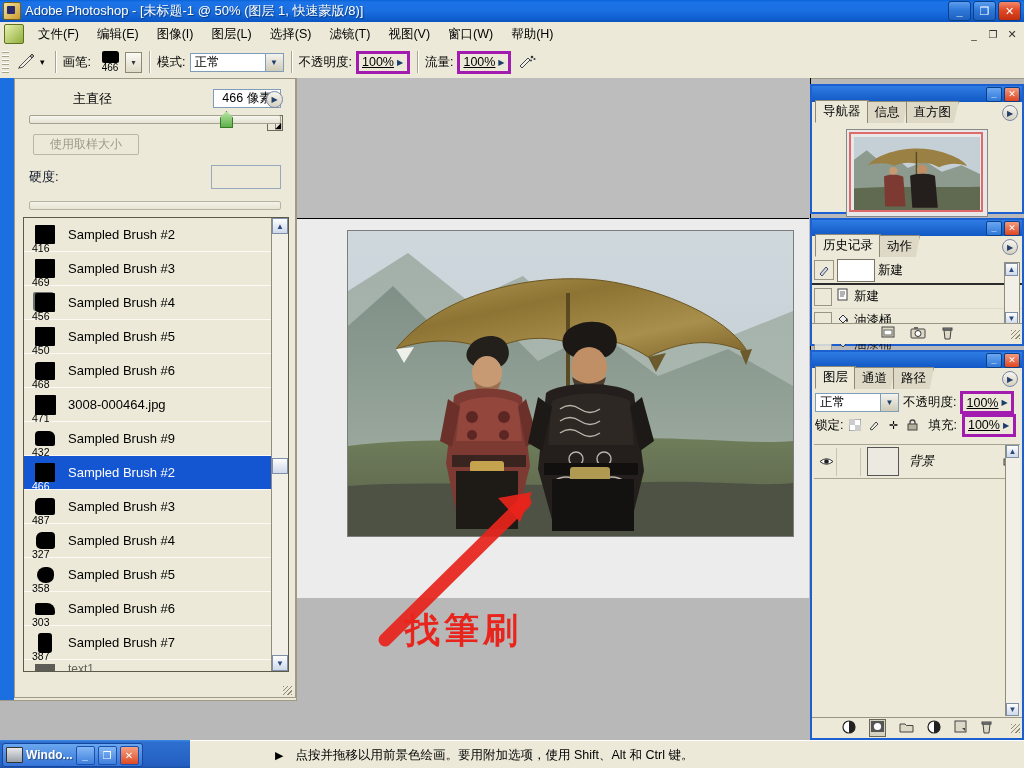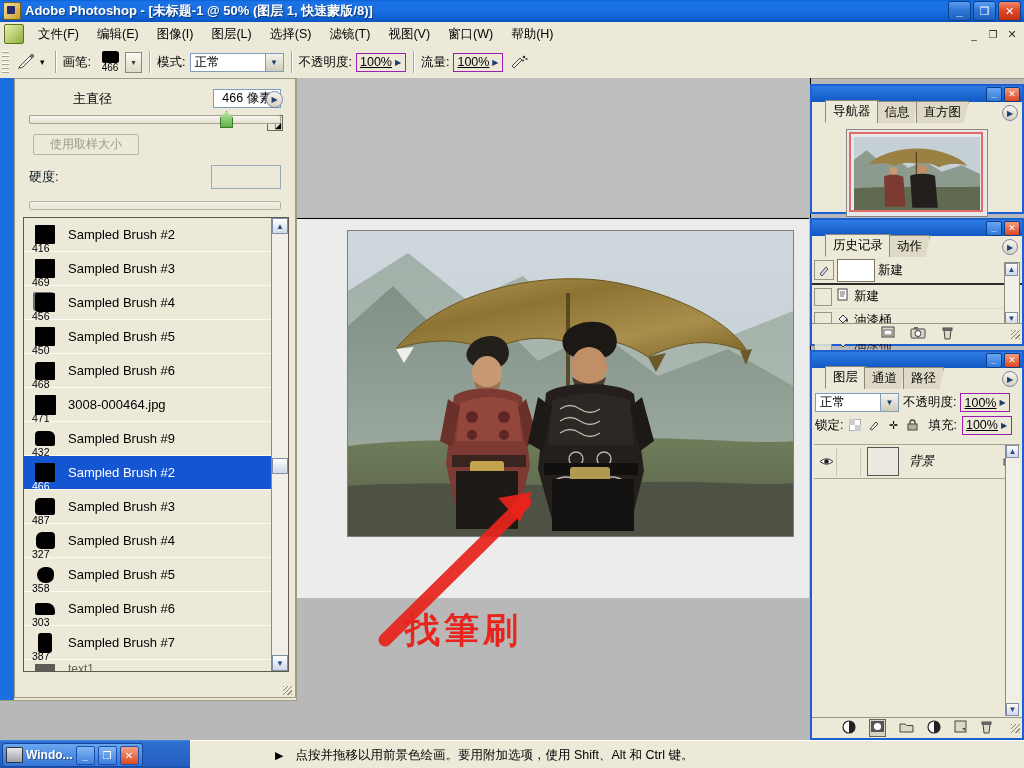--- a/index.html
+++ b/index.html
@@ -21,21 +21,21 @@
     width:16px;height:16px;margin:0 4px 0 3px;flex:0 0 auto;
     background:linear-gradient(135deg,#f3e3a0,#c99b2e);
     border:1px solid #7a5c12;border-radius:2px;
     position:relative;
   }
   #titlebar .tb-icon:after{
     content:"";position:absolute;left:3px;top:3px;width:8px;height:8px;
     background:#2a2a6a;border-radius:1px;
   }
   #titlebar .tb-title{
-    color:#fff;font-weight:bold;font-size:13px;
+    color:#fff;font-weight:normal;font-size:13px;
     text-shadow:1px 1px 1px rgba(0,0,0,.45);
     white-space:nowrap;flex:1 1 auto;overflow:hidden;
   }
   .winbtns{display:flex;gap:2px;margin-right:3px;}
   .wbtn{
     width:21px;height:18px;border:1px solid #0b3f86;border-radius:3px;
     display:flex;align-items:center;justify-content:center;
     color:#fff;font-size:11px;font-weight:bold;line-height:1;
     background:linear-gradient(to bottom,#5c9ef0,#2f78d8 45%,#1d60c0);
   }
@@ -80,21 +80,21 @@
     width:94px;height:19px;border:1px solid #7f9db9;background:#fff;
     display:flex;align-items:center;padding-left:4px;font-size:12.5px;box-sizing:border-box;
   }
   .combo .caret{
     margin-left:auto;width:17px;height:17px;
     background:linear-gradient(to bottom,#f4f3ee,#cfcbb8);
     border-left:1px solid #7f9db9;display:flex;align-items:center;justify-content:center;
     font-size:8px;color:#1b3d6b;
   }
   .pctfield{
-    border:1px solid #a21caf;background:#ece9d8;height:17px;display:flex;align-items:center;
+    border:3px solid #a21caf;background:#ece9d8;height:17px;display:flex;align-items:center;
     padding:0 1px 0 3px;font-size:12.5px;
   }
   .pctfield u{text-decoration:underline;}
   .pctarrow{width:12px;text-align:center;font-size:8px;color:#1b3d6b;}
   .ob-righticon{width:20px;height:20px;display:flex;align-items:center;justify-content:center;}
   
   .well-tabs{display:flex;align-items:flex-end;height:22px;margin-left:2px;}
   .well-tab{
     border:1px solid #8d8974;border-bottom:none;background:#ece9d8;
     padding:2px 6px 2px 6px;font-size:12px;margin-right:-1px;
@@ -204,21 +204,21 @@
   .pal-title{
     height:16px;background:linear-gradient(to bottom,#2f7ce4,#1158c4);
     display:flex;align-items:center;justify-content:flex-end;padding-right:2px;gap:2px;
   }
   .pal-btn{
     width:14px;height:13px;border:1px solid #0b3f86;border-radius:2px;color:#fff;
     font-size:9px;font-weight:bold;display:flex;align-items:center;justify-content:center;line-height:1;
     background:linear-gradient(to bottom,#6aa6f2,#2f78d8);
   }
   .pal-btn.close{background:linear-gradient(to bottom,#f39b7d,#de4520);}
-  .pal-tabs{display:flex;align-items:flex-end;height:21px;background:#ece9d8;padding-left:13px;position:relative;}
+  .pal-tabs{display:flex;align-items:flex-end;height:21px;background:#ece9d8;padding-left:3px;position:relative;}
   .pal-tab{
     font-size:12.5px;padding:2px 7px 2px 7px;margin-right:-2px;
     border:1px solid #8d8974;border-bottom:none;background:#ddd9c6;
     clip-path:polygon(0 0,100% 0,90% 100%,0 100%);
   }
   .pal-tab.active{background:#ece9d8;border-bottom:1px solid #ece9d8;font-weight:normal;}
   .pal-menu{
     position:absolute;right:4px;top:3px;width:14px;height:14px;border-radius:50%;
     border:1px solid #7b86a8;background:linear-gradient(to bottom,#f6f5ef,#d5d1bf);
     display:flex;align-items:center;justify-content:center;font-size:8px;color:#25406d;

